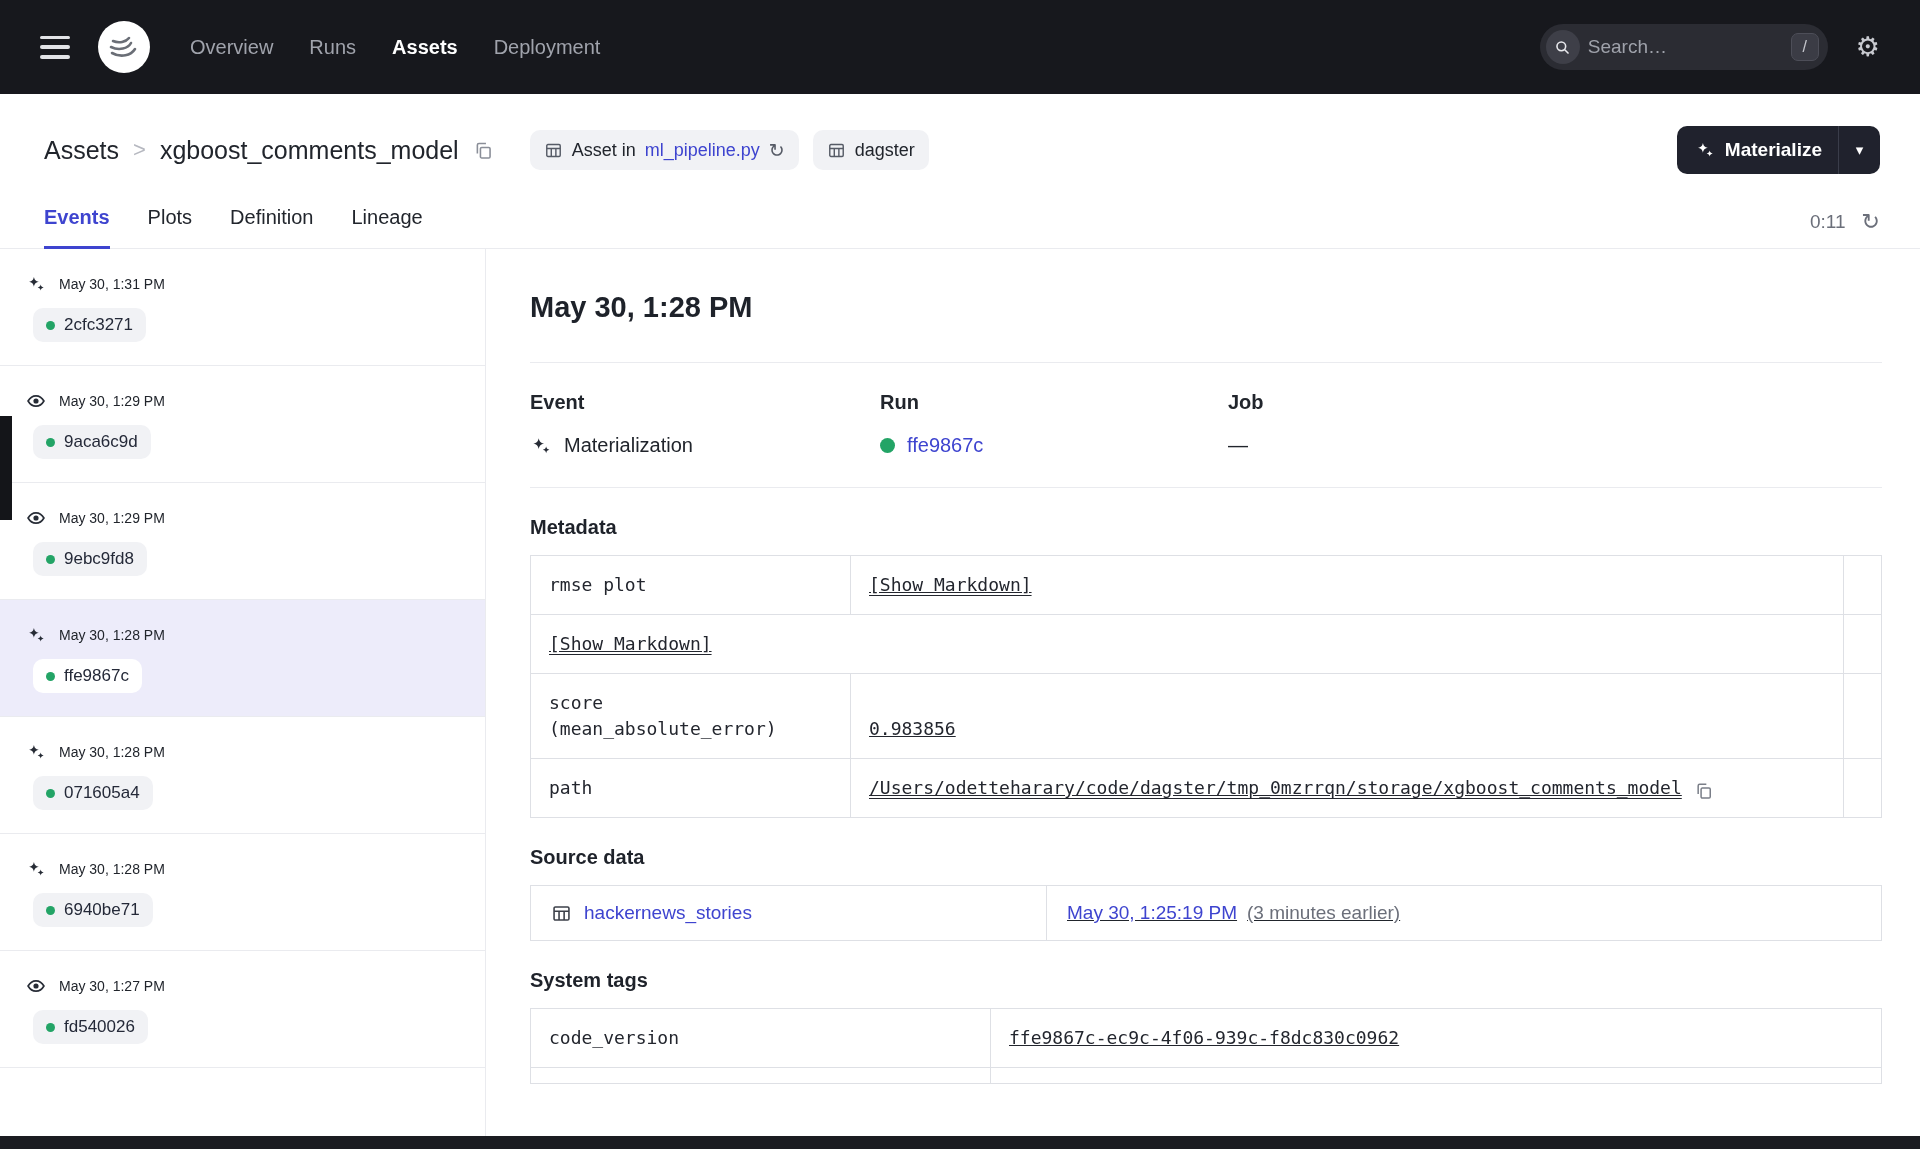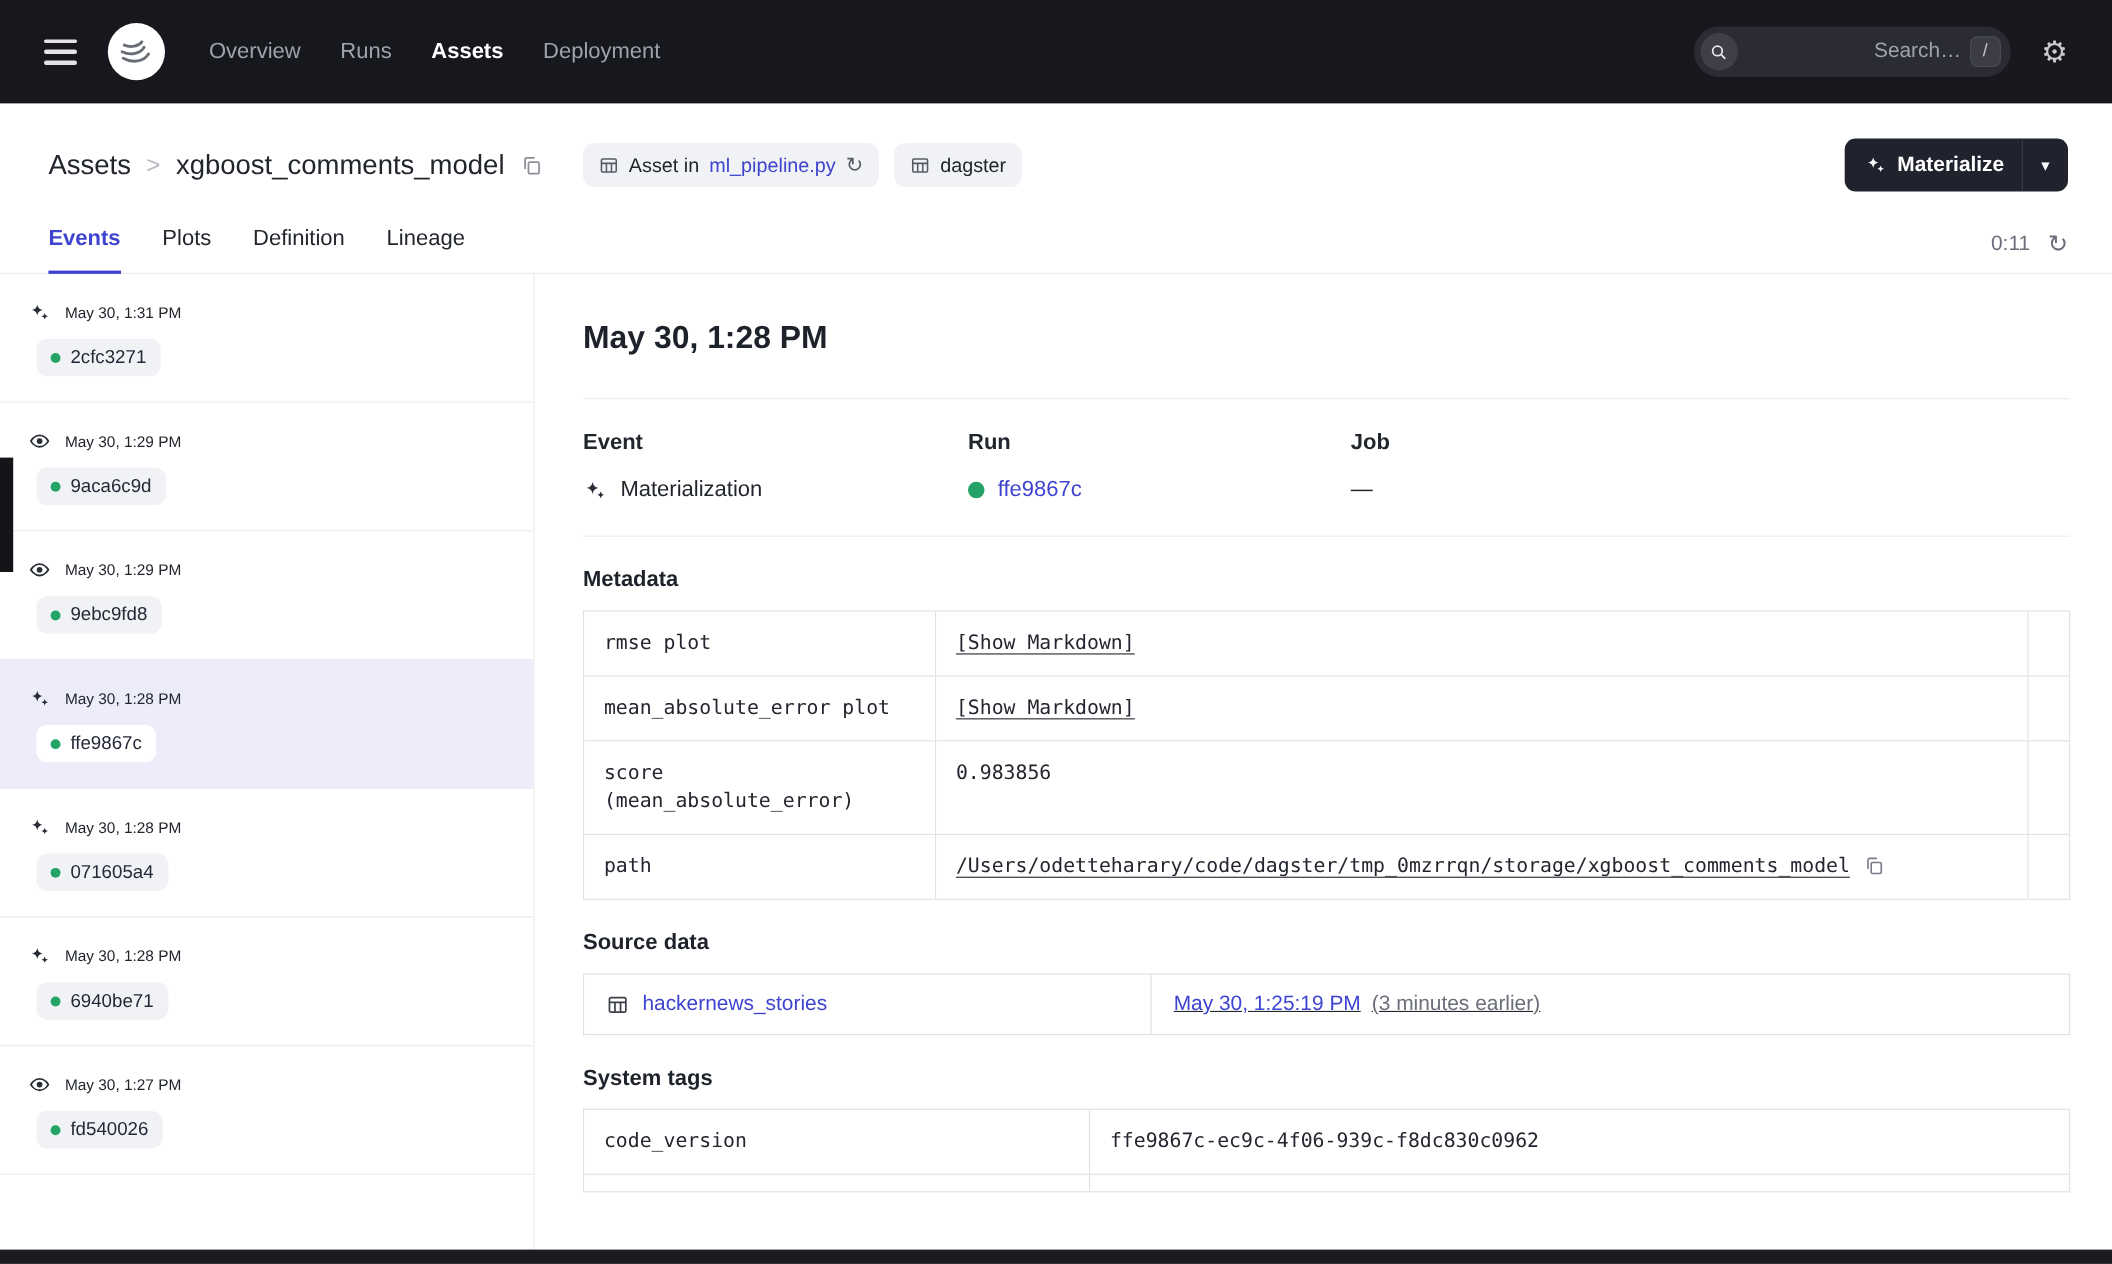--- a/index.html
+++ b/index.html
@@ -25,21 +25,21 @@
   .hamburger{width:30px;height:23px;display:flex;flex-direction:column;justify-content:space-between;}
   .hamburger span{display:block;height:3.5px;background:#E2E3E7;border-radius:2px;}
   .logo{margin-left:26px;width:56px;height:56px;flex:none;cursor:pointer;}
   .navlinks{display:flex;align-items:center;gap:36px;margin-left:38px;}
   .navlink{font-size:20px;color:#A0A3AC;font-weight:400;}
   .navlink.active{color:#FFFFFF;font-weight:700;}
   .topnav-spacer{flex:1;}
   .search{width:288px;height:46px;background:#2B2C33;border-radius:23px;display:flex;align-items:center;padding:0 9px 0 6px;gap:8px;}
   .search-iconwrap{width:34px;height:34px;border-radius:50%;background:#3E3F48;display:flex;align-items:center;justify-content:center;color:#E8E9ED;flex:none;}
   .search-iconwrap svg{width:19px;height:19px;}
-  .search-input{flex:1;min-width:0;background:transparent;border:none;outline:none;color:#E6E7EB;font-size:19px;font-family:inherit;text-align:right;}
+  .search-input{flex:1;min-width:0;background:transparent;border:none;outline:none;color:#E6E7EB;font-size:19px;font-family:inherit;}
   .search-input::placeholder{color:#9FA2AB;}
   .kbd{flex:none;width:28px;height:28px;border-radius:7px;background:#3B3C45;border:1px solid #4D4E58;color:#C6C8CE;font-size:16px;display:flex;align-items:center;justify-content:center;}
   .gear{margin-left:28px;font-size:27px;color:#C8CAD0;line-height:1;cursor:pointer;}
 
   
   .header-row{flex:none;display:flex;align-items:center;padding:32px 40px 0 44px;}
   .crumbs{display:flex;align-items:center;gap:14px;}
   .crumb-root{font-size:25px;font-weight:500;color:var(--text);}
   .crumb-sep{font-size:22px;color:#B6B8C0;}
   .crumb-current{font-size:25px;font-weight:500;color:var(--text);}
@@ -91,21 +91,21 @@
   .info-value{display:flex;align-items:center;gap:12px;font-size:20px;color:var(--text);}
   .info-value .ev-icon svg{width:22px;height:22px;}
   .link{color:var(--accent);}
   .section-h{font-size:20px;font-weight:700;color:#1E222A;margin:28px 0 16px;}
 
   .kv-table{border:1px solid var(--border);}
   .kv-row{display:flex;border-bottom:1px solid var(--border);}
   .kv-row:last-child{border-bottom:none;}
   .kv-key{width:320px;flex:none;padding:16px 18px;border-right:1px solid var(--border);
     font-family:"DejaVu Sans Mono",monospace;font-size:18px;line-height:26px;color:#23262E;white-space:normal;}
-  .kv-val{flex:1;min-width:0;padding:16px 18px;font-family:"DejaVu Sans Mono",monospace;font-size:18px;line-height:26px;color:#23262E;display:flex;align-items:flex-start;gap:12px;}
+  .kv-val{flex:1;min-width:0;padding:16px 18px;font-family:"DejaVu Sans Mono",monospace;font-size:18px;line-height:26px;color:#23262E;display:flex;align-items:flex-end;gap:12px;text-decoration:underline;}
   .kv-action{width:38px;flex:none;border-left:1px solid var(--border);}
   .mono-link{color:#23262E;text-decoration:underline;text-underline-offset:4px;text-decoration-thickness:1px;}
   .kv-copy{color:#7A7E88;display:flex;align-items:center;margin-top:2px;cursor:pointer;}
   .kv-copy svg{width:20px;height:20px;}
   .tags .kv-key{width:460px;}
   .kv-row.stub{height:15px;}
   .kv-row.stub .kv-key,.kv-row.stub .kv-val{padding:0 18px;}
 
   .source-table{border:1px solid var(--border);display:flex;}
   .source-left{width:515px;flex:none;padding:16px 20px;display:flex;align-items:center;gap:12px;}
@@ -376,21 +376,20 @@
       <h2 class="section-h">Metadata</h2>
       <div class="kv-table">
         <div class="kv-row">
           <div class="kv-key">rmse plot</div>
           <div class="kv-val">
               <a class="mono-link">[Show Markdown]</a>
             </div>
           <div class="kv-action"></div>
         </div>
         <div class="kv-row">
-          <div class="kv-key">mean_absolute_error plot</div>
           <div class="kv-val">
               <a class="mono-link">[Show Markdown]</a>
             </div>
           <div class="kv-action"></div>
         </div>
         <div class="kv-row">
           <div class="kv-key">score (mean_absolute_error)</div>
           <div class="kv-val">
               <span>0.983856</span>
             </div>

